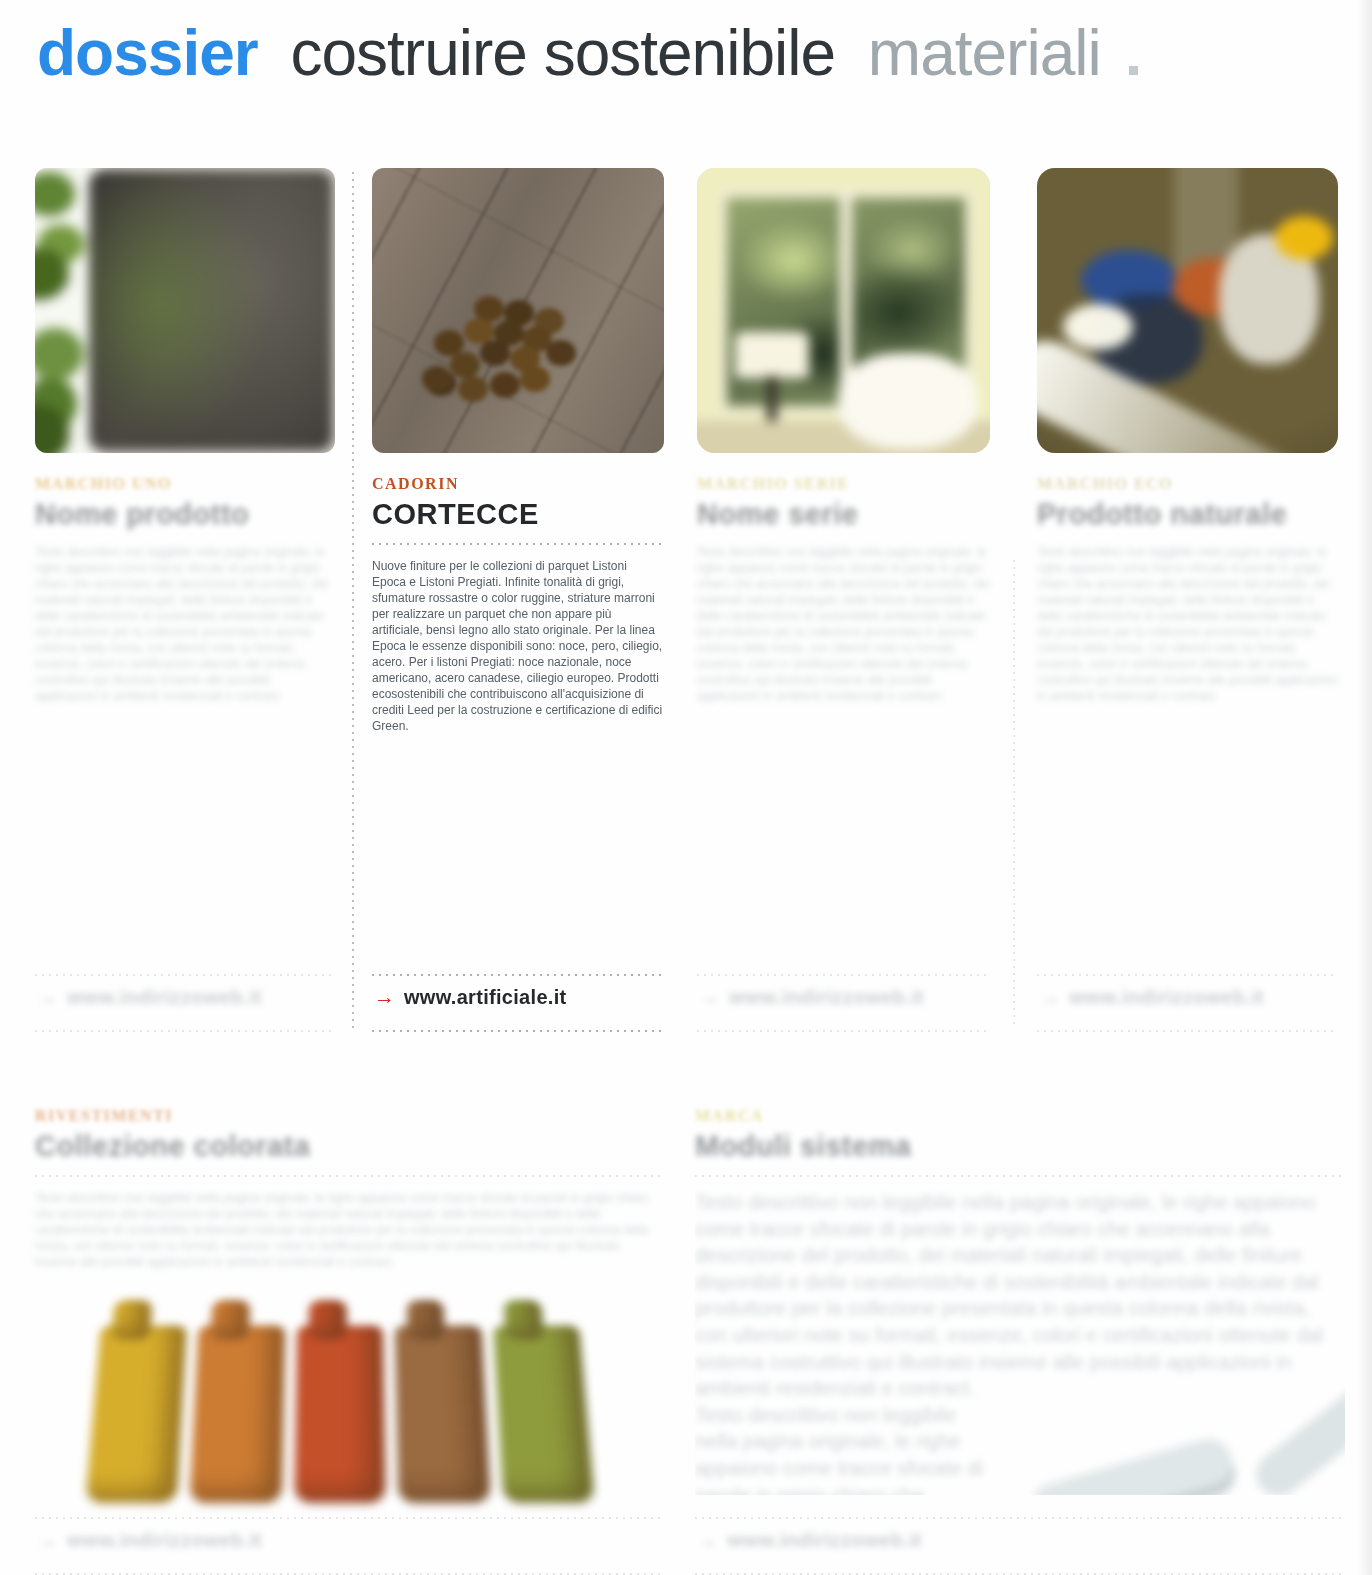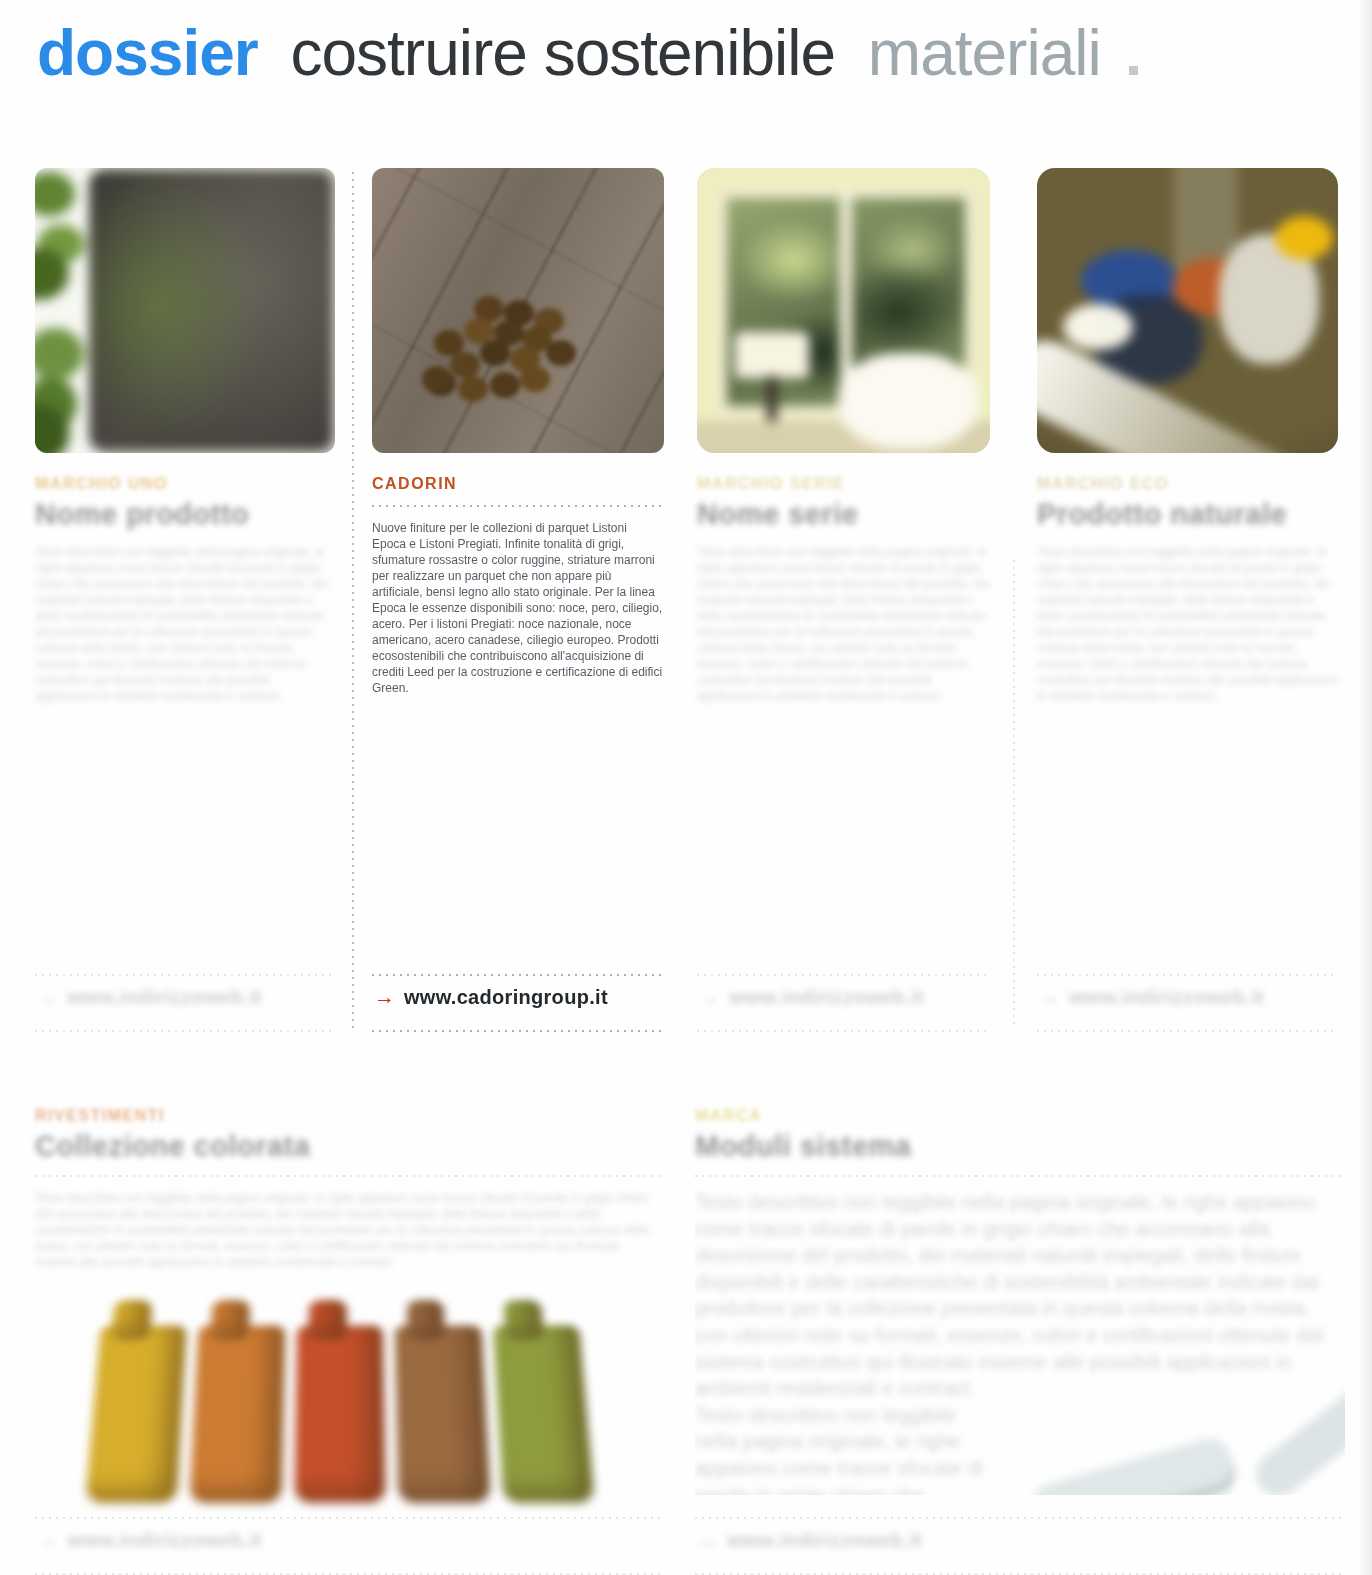--- a/index.html
+++ b/index.html
@@ -23,21 +23,21 @@
   .col4{left:1037px;width:301px;}
 
   .vsep{position:absolute;width:2px;
         background-image:repeating-linear-gradient(180deg,#b6bcc0 0 2px,transparent 2px 7px);}
   .vsep.s1{left:352px;top:172px;height:858px;}
   .vsep.s2{left:1013px;top:560px;height:466px;opacity:.38;}
 
   .pic{position:relative;width:100%;height:285px;border-radius:12px;overflow:hidden;background:#dcd9d2;}
   .pic .inner{position:absolute;inset:-14px;filter:blur(6px);}
 
-  .brand{margin-top:22px;font-size:16px;font-weight:700;letter-spacing:1.5px;}
+  .brand{margin-top:22px;font-size:16px;font-weight:700;letter-spacing:1.5px;font-family:Liberation Serif, serif;}
   .brand.cadorin{color:#c1521f;filter:none;opacity:1;}
   .title{margin-top:5px;font-size:29px;font-weight:700;color:#26292c;letter-spacing:.5px;}
   .rule{height:2px;margin-top:12px;
         background-image:repeating-linear-gradient(90deg,#aab0b5 0 2px,transparent 2px 7px);}
   .rule.faint{opacity:.32;}
   .body-text{margin-top:14px;font-size:12px;line-height:1.33;color:#565e66;overflow:hidden;}
   .col-footer{position:absolute;left:0;right:0;bottom:0;}
   .url-row{display:flex;align-items:center;gap:9px;padding:9px 2px;}
   .url-arrow{color:#d6281e;font-size:21px;font-weight:700;}
   .url-text{font-size:20px;font-weight:700;color:#24292d;letter-spacing:.3px;}
@@ -183,27 +183,28 @@
   </div>
 
   <div class="col col2">
     <div class="pic">
       <div class="inner" style="filter:blur(1.5px)">
         <div class="wood"></div>
         <div class="nuts"></div>
       </div>
     </div>
     <div class="brand cadorin">CADORIN</div>
+    <div class="title">CORTECCE</div>
     <div class="rule"></div>
     <div class="body-text">Nuove finiture per le collezioni di parquet Listoni Epoca e Listoni Pregiati. Infinite tonalità di grigi, sfumature rossastre o color ruggine, striature marroni per realizzare un parquet che non appare più artificiale, bensì legno allo stato originale. Per la linea Epoca le essenze disponibili sono: noce, pero, ciliegio, acero. Per i listoni Pregiati: noce nazionale, noce americano, acero canadese, ciliegio europeo. Prodotti ecosostenibili che contribuiscono all'acquisizione di crediti Leed per la costruzione e certificazione di edifici Green.</div>
     <div class="col-footer">
       <div class="rule"></div>
       <div class="url-row">
         <span class="url-arrow">→</span>
-        <span class="url-text">www.cadoringroup.it</span>
+        <span class="url-text">www.artificiale.it</span>
       </div>
       <div class="rule"></div>
     </div>
   </div>
 
   <div class="col col3">
     <div class="pic" style="border-radius:18px">
       <div class="inner">
         <div class="room"></div>
         <div class="window">

